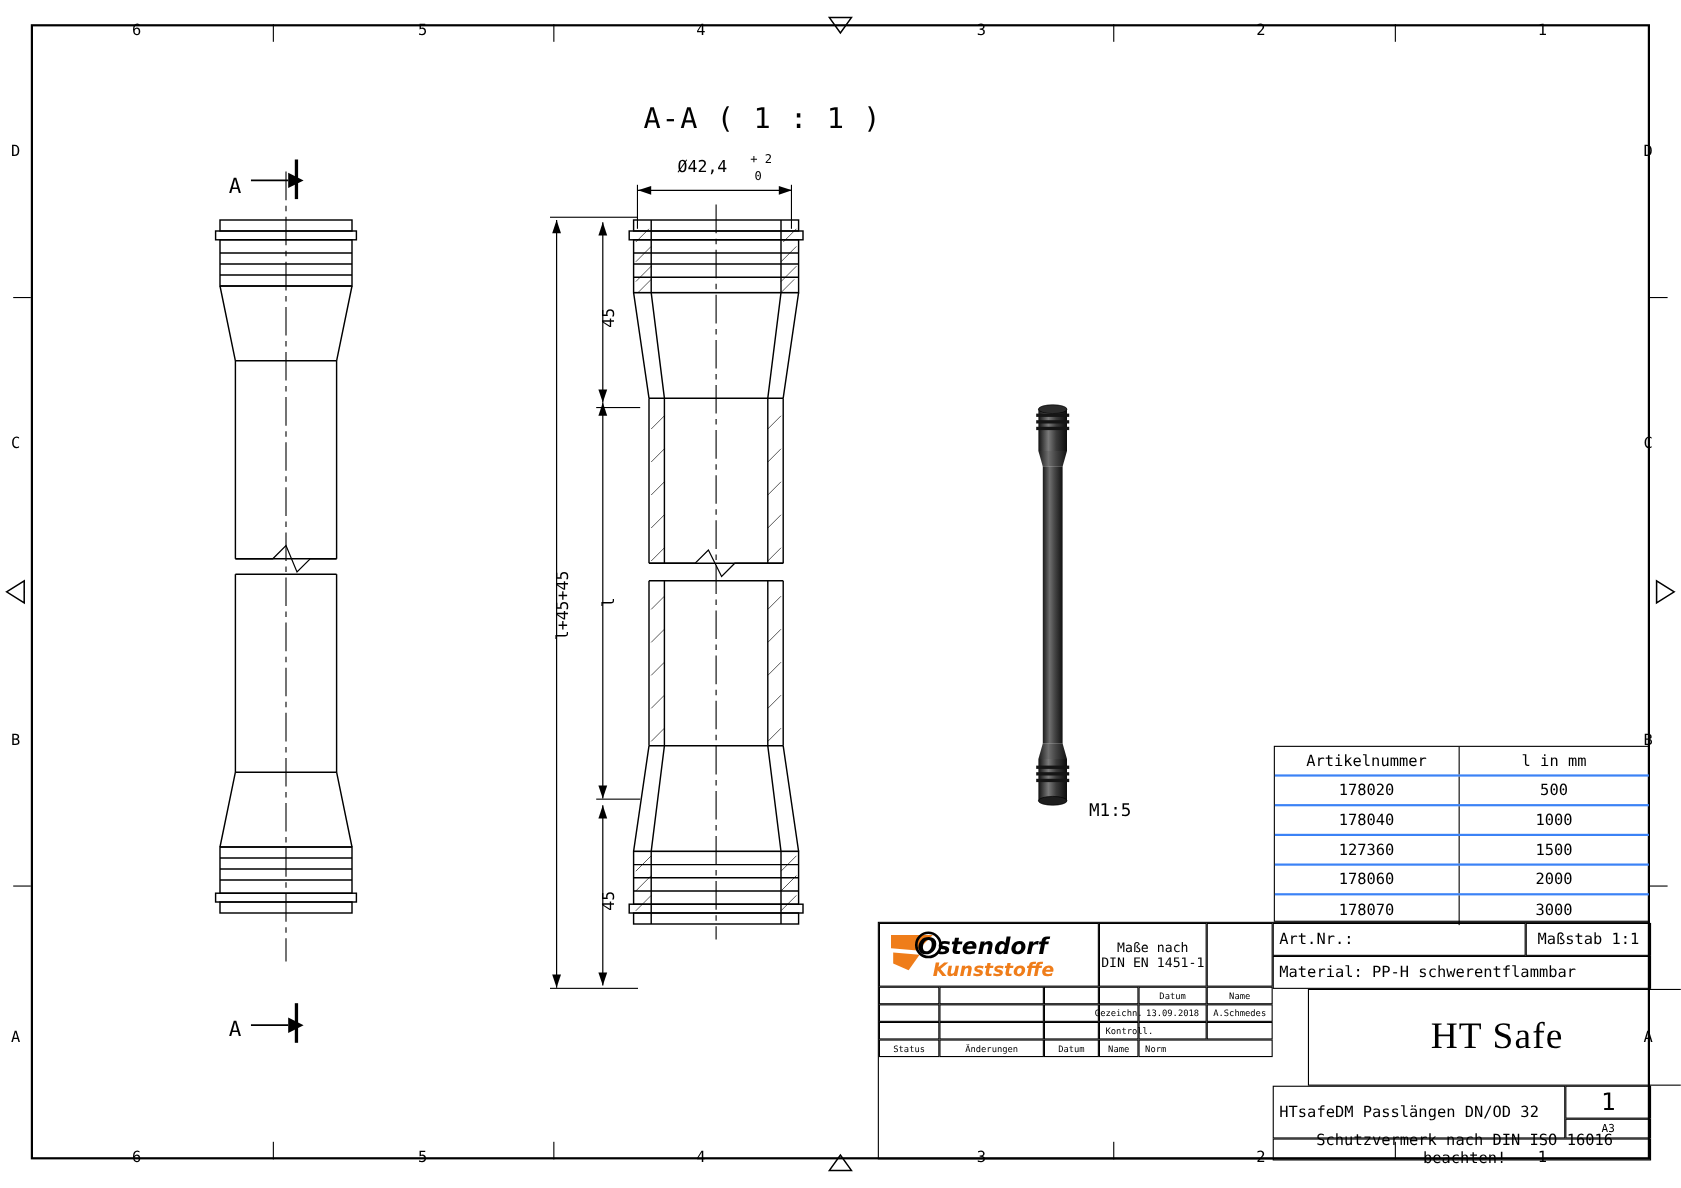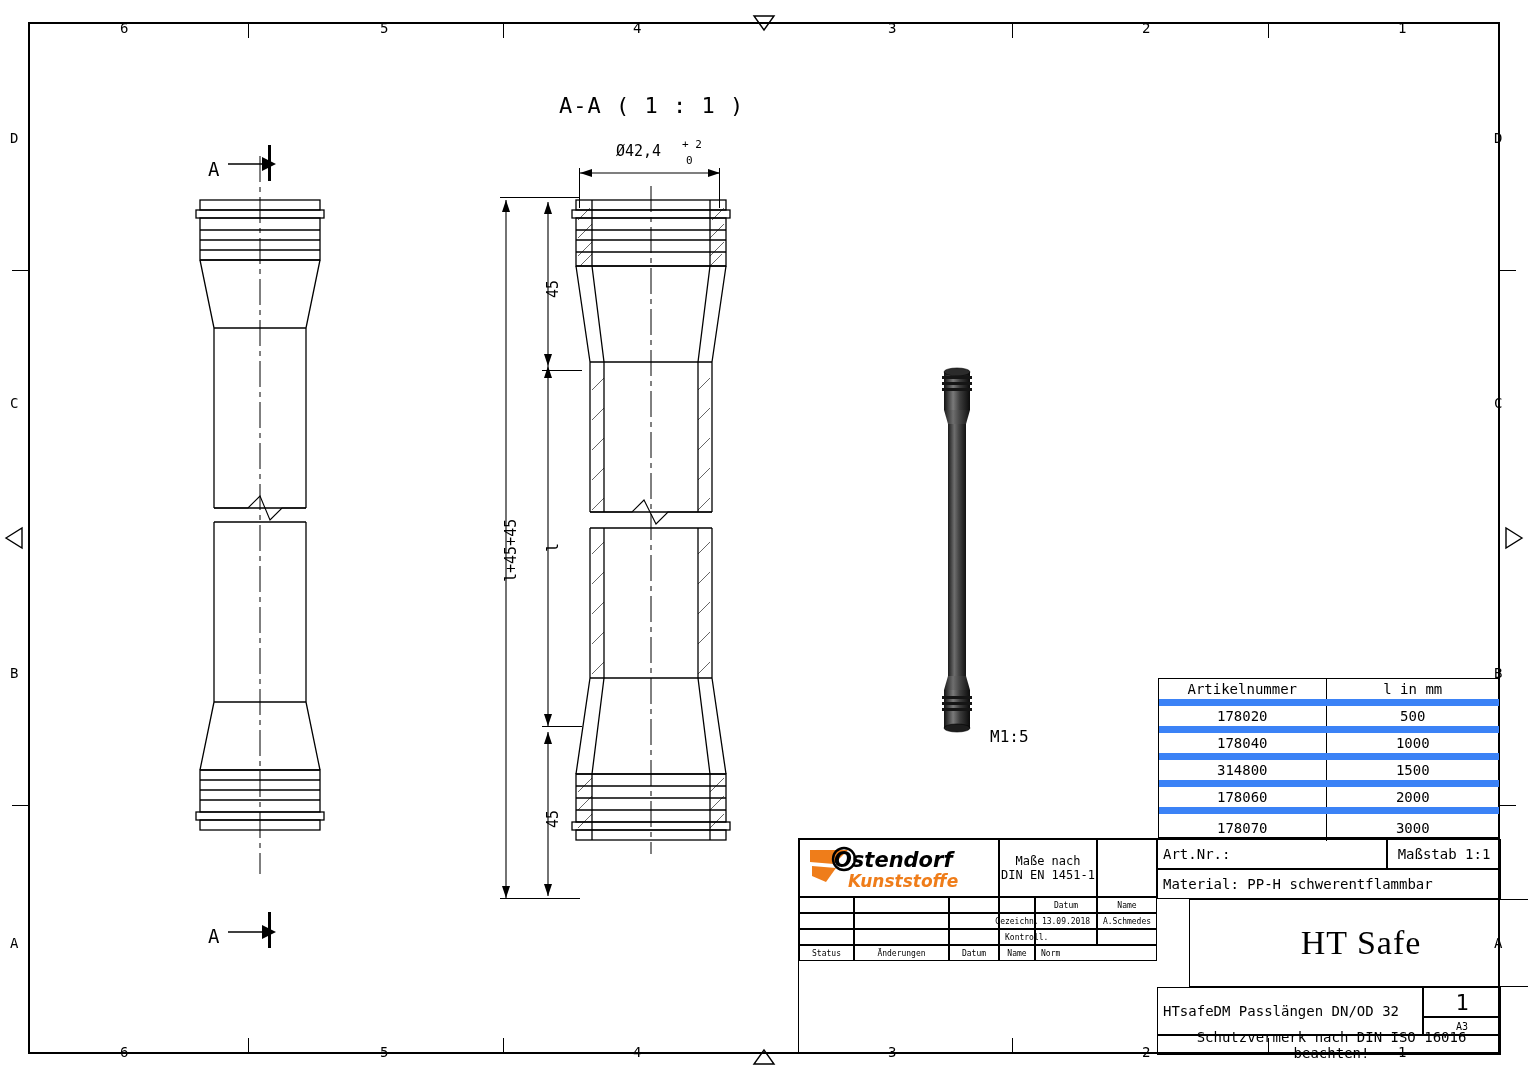--- a/index.html
+++ b/index.html
@@ -7,21 +7,21 @@
   .sheet{position:absolute;left:0;top:0;width:1528px;height:1080px;}
   .frame{position:absolute;left:28px;top:22px;width:1472px;height:1032px;border:2px solid #000;box-sizing:border-box;}
   .zone-lbl{position:absolute;font-size:14px;color:#000;}
   .tick{position:absolute;background:#000;}
   
   .tb{position:absolute;left:798px;top:838px;width:702px;height:216px;border:1.5px solid #000;box-sizing:border-box;font-size:11px;}
   .tb div{box-sizing:border-box;}
   .cell{position:absolute;border:1px solid #000;box-sizing:border-box;display:flex;align-items:center;justify-content:center;text-align:center;}
   .cell.l{justify-content:flex-start;padding-left:5px;}
   .tbl{position:absolute;left:1158px;top:678px;width:342px;height:160px;border:1.5px solid #000;box-sizing:border-box;}
-  .tbl .r{position:absolute;left:0;width:100%;height:27px;border-bottom:7px solid #3b82f6;box-sizing:border-box;display:flex;}
+  .tbl .r{position:absolute;left:0;width:100%;height:27px;border-bottom:2px solid #3b82f6;box-sizing:border-box;display:flex;}
   .tbl .c1,.tbl .c2{display:flex;align-items:center;justify-content:center;font-size:14px;}
   .tbl .c1{width:168px;border-right:1px solid #000;box-sizing:border-box;height:100%;}
   .tbl .c2{width:173px;height:100%;}
   .dim{position:absolute;font-size:13px;}
   .vtxt{transform:rotate(-90deg);transform-origin:left top;white-space:nowrap;}
   .big{font-size:34px;font-family:Liberation Serif, serif;letter-spacing:1px;margin-left:32px;}
   .addr{font-size:11.5px;line-height:13.5px;text-align:center;}
   .tiny{font-size:8px;}
   .t9{font-size:14px;}
   .t10{font-size:10px;}
@@ -142,21 +142,21 @@
 
   <div>
     <div class="t14" style="position:absolute;left:208px;top:925px;font-size:19px;">A</div>
     <svg style="position:absolute;left:228px;top:920px;" width="52" height="24">
       <line x1="0" y1="12" x2="34" y2="12" stroke="#000" stroke-width="1.6"></line>
       <polygon points="34,5 48,12 34,19" fill="#000"></polygon>
     </svg>
     <div style="position:absolute;left:268px;top:912px;width:3px;height:36px;background:#000;"></div>
   </div>
 
-  <div class="t14" style="position:absolute;left:559px;top:93px;font-size:22px;letter-spacing:1px;text-align:center;">A-A ( 1 : 1 )</div>
+  <div class="t14" style="position:absolute;left:585px;top:93px;font-size:26px;letter-spacing:1px;text-align:center;">A-A ( 1 : 1 )</div>
 
   <div>
     <div class="dim" style="left:616px;top:142px;font-size:15px;">Ø42,4</div>
     <div class="dim" style="left:682px;top:138px;font-size:11px;">+ 2</div>
     <div class="dim" style="left:686px;top:154px;font-size:11px;">0</div>
     <svg style="position:absolute;left:575px;top:162px;" width="150" height="22">
       <line x1="5" y1="11" x2="145" y2="11" stroke="#000" stroke-width="1.1"></line>
       <polygon points="5,11 17,7 17,15" fill="#000"></polygon>
       <polygon points="145,11 133,7 133,15" fill="#000"></polygon>
     </svg>
@@ -333,21 +333,21 @@
     </div>
     <div class="r" style="top:27px;">
       <div class="c1">178020</div>
       <div class="c2">500</div>
     </div>
     <div class="r" style="top:54px;">
       <div class="c1">178040</div>
       <div class="c2">1000</div>
     </div>
     <div class="r" style="top:81px;">
-      <div class="c1">314800</div>
+      <div class="c1">127360</div>
       <div class="c2">1500</div>
     </div>
     <div class="r" style="top:108px;">
       <div class="c1">178060</div>
       <div class="c2">2000</div>
     </div>
     <div class="r" style="top:135px;border-bottom:none;">
       <div class="c1">178070</div>
       <div class="c2">3000</div>
     </div>

